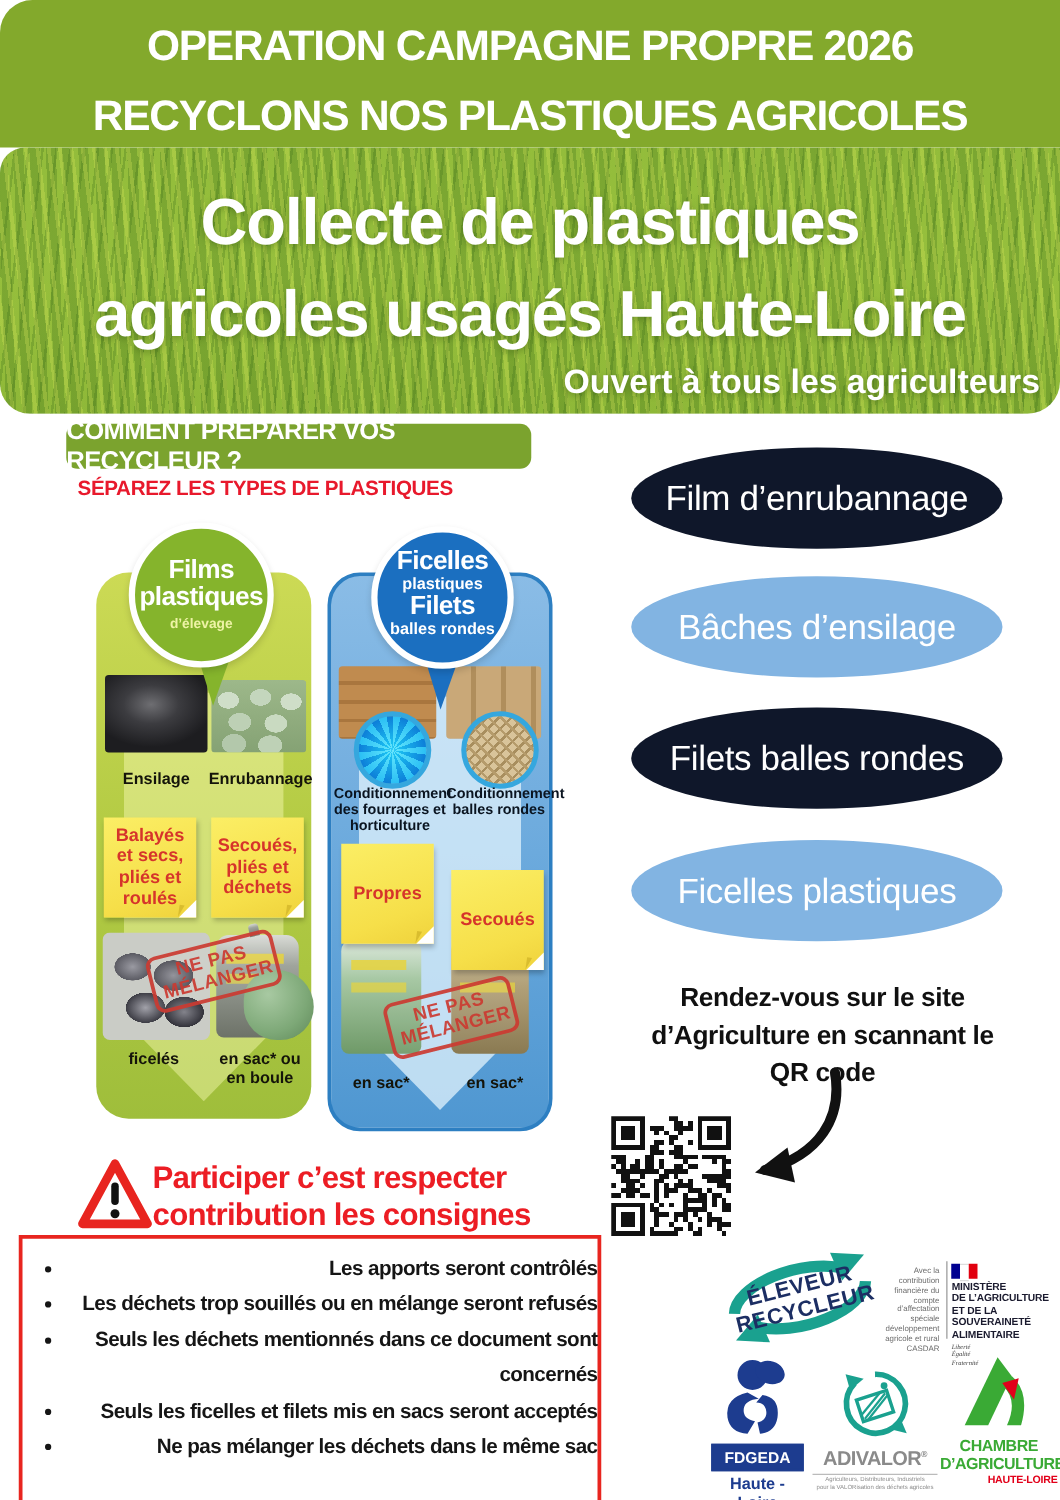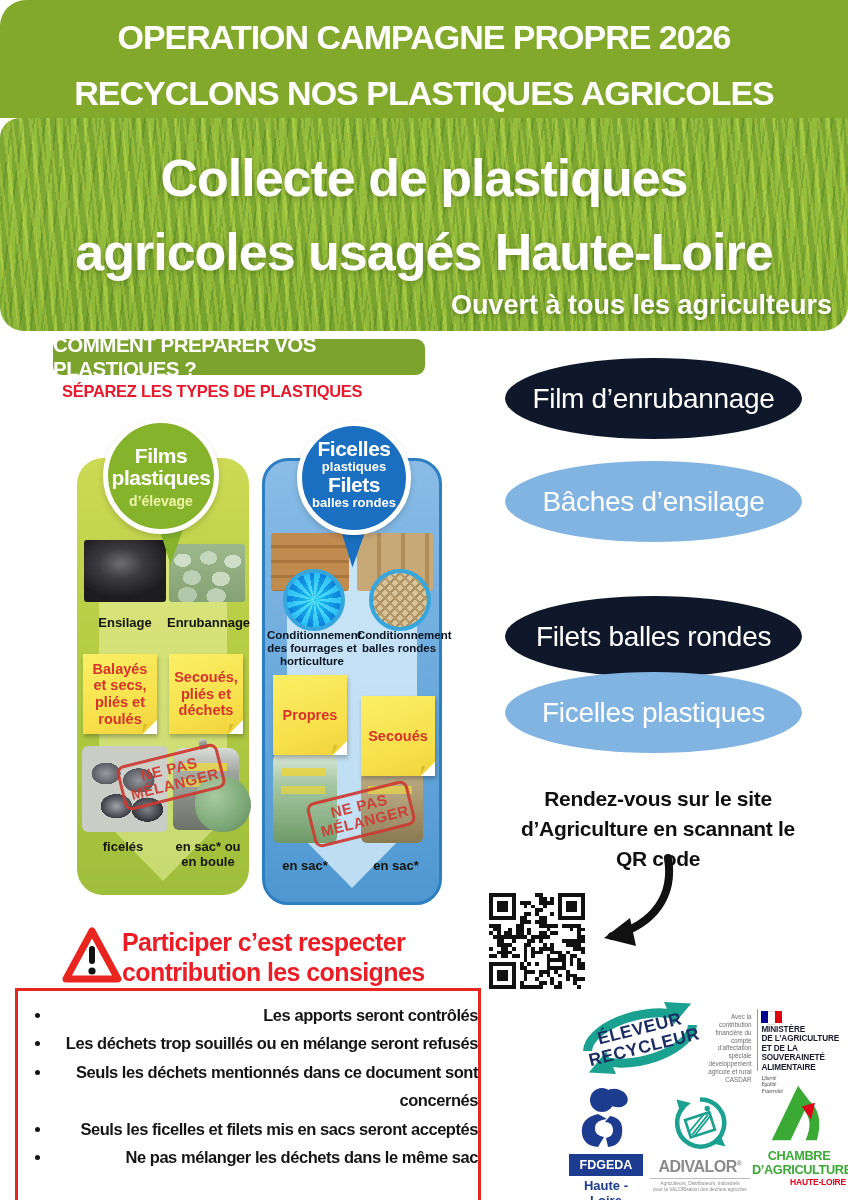--- a/index.html
+++ b/index.html
@@ -46,21 +46,21 @@
           clip-path:polygon(0 0,100% 0,100% 80%,50% 100%,0 80%);}
   .vpanel-g{background:rgba(255,255,190,.42);}
   .vpanel-b{background:rgba(225,243,252,.75);}
 
   .bubble{position:absolute;border-radius:50%;border:5px solid #fff;color:#fff;text-align:center;
           box-shadow:0 3px 6px rgba(0,0,0,.15);z-index:3;}
   .bubble-g{left:26px;top:-40px;width:106px;height:106px;background:#85b42c;}
   .bubble-b{left:32px;top:-40px;width:104px;height:104px;background:#1b6fc0;}
   .bubble .big{font-weight:800;font-size:21px;line-height:1.05;letter-spacing:-.5px;}
   .bubble .med{font-weight:800;font-size:13px;line-height:1.1;}
-  .bubble .pale{color:#eef3a6;font-weight:700;font-size:14px;margin-top:4px;}
+  .bubble .pale{color:#eef3a6;font-weight:700;font-size:11px;margin-top:4px;}
   .bubble-g .inner{padding-top:22px;}
   .bubble-b .inner{padding-top:12px;}
   .tail{position:absolute;z-index:2;width:0;height:0;border-left:9px solid transparent;
         border-right:22px solid transparent;}
   .tail-g{left:82px;top:60px;border-top:46px solid #85b42c;transform:rotate(-6deg);}
   .tail-b{left:266px;top:60px;border-top:46px solid #1b6fc0;transform:rotate(-6deg);}
 
   .photo{position:absolute;border-radius:3px;z-index:1;}
   .ph-ensilage{left:7px;top:82px;width:82px;height:62px;
      background:radial-gradient(60% 55% at 45% 38%,#6e6e72 0%,#3c3c40 45%,#1d1d20 100%);}
@@ -187,21 +187,21 @@
     <div class="l l2">RECYCLONS NOS PLASTIQUES AGRICOLES</div>
   </div>
 
   <div class="hero">
     <div class="t t1">Collecte de plastiques</div>
     <div class="t t2">agricoles usagés Haute-Loire</div>
     <div class="sub">Ouvert à tous les agriculteurs</div>
   </div>
 
   <div class="prep-badge">
-    <span>COMMENT PRÉPARER VOS PLASTIQUES ?</span>
+    <span>COMMENT PRÉPARER VOS RECYCLEUR ?</span>
   </div>
   <div class="prep-sub">SÉPAREZ LES TYPES DE PLASTIQUES</div>
 
   <div class="col col-films">
     <div class="vpanel vpanel-g"></div>
     <div class="tail tail-g"></div>
     <div class="bubble bubble-g">
       <div class="inner">
         <div class="big">Films</div>
         <div class="big">plastiques</div>
@@ -264,21 +264,21 @@
     <div class="plabel" style="left:2px;top:398px;width:76px;">en sac*</div>
     <div class="plabel" style="left:96px;top:398px;width:70px;">en sac*</div>
   </div>
 
   <div class="pill pill-green" style="top:358px;">
     <span>Film d’enrubannage</span>
   </div>
   <div class="pill pill-blue" style="top:461px;">
     <span>Bâches d’ensilage</span>
   </div>
-  <div class="pill pill-green" style="top:596px;">
+  <div class="pill pill-green" style="top:566px;">
     <span>Filets balles rondes</span>
   </div>
   <div class="pill pill-blue" style="top:672px;">
     <span>Ficelles plastiques</span>
   </div>
 
   <div class="qr-text">
     <div>Rendez-vous sur le site</div>
     <div>d’Agriculture en scannant le</div>
     <div>QR code</div>

